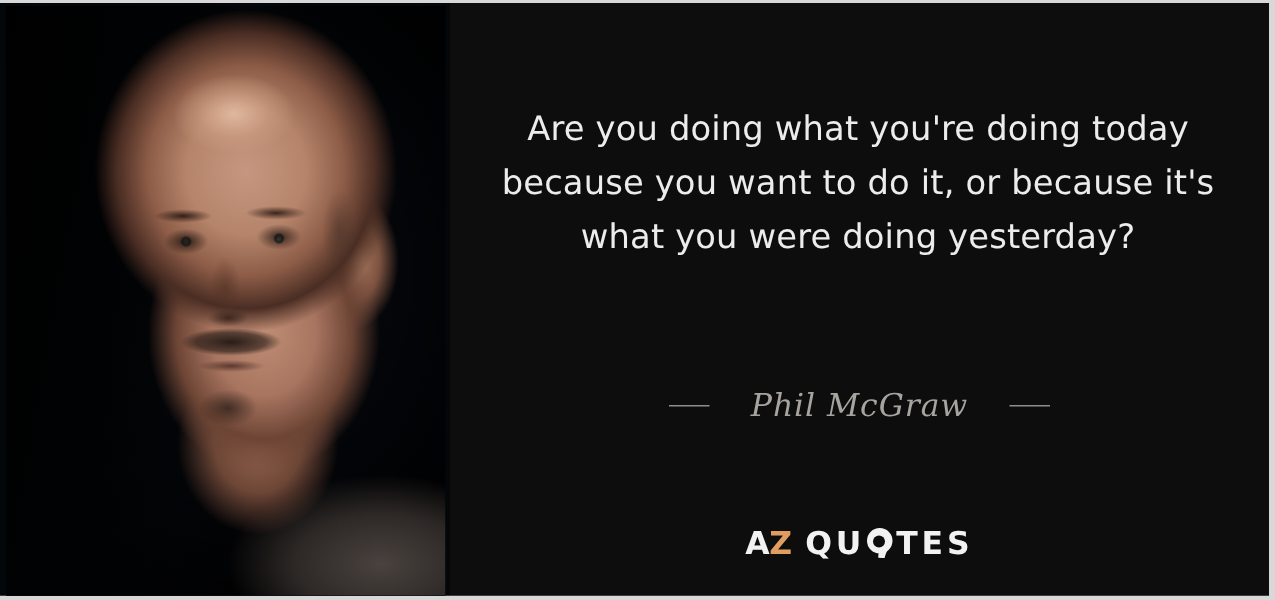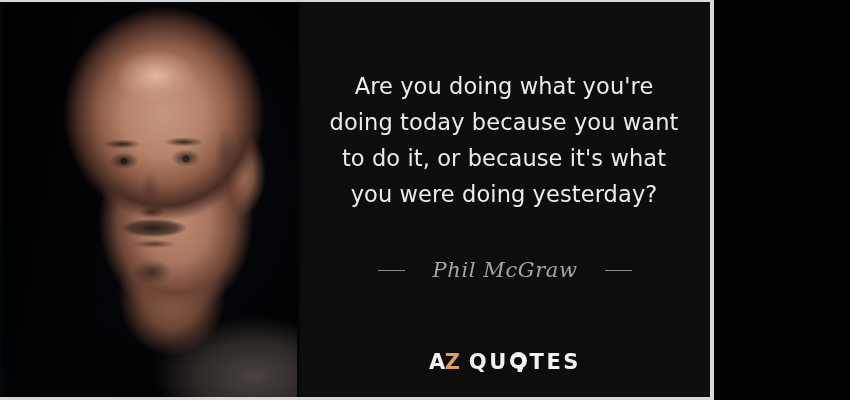--- a/index.html
+++ b/index.html
@@ -7,21 +7,21 @@
     margin: 0;
     padding: 0;
     background: #000;
   }
   body {
     font-family: "DejaVu Sans", sans-serif;
   }
 
   .quote-card {
     position: relative;
-    width: 714px;
+    width: 850px;
     height: 400px;
     background: #0d0d0d;
     overflow: hidden;
     box-sizing: border-box;
     border-top: 2px solid #d8d8d8;
     border-bottom: 3px solid #d8d8d8;
     border-right: 4px solid #d8d8d8;
   }
 
   

